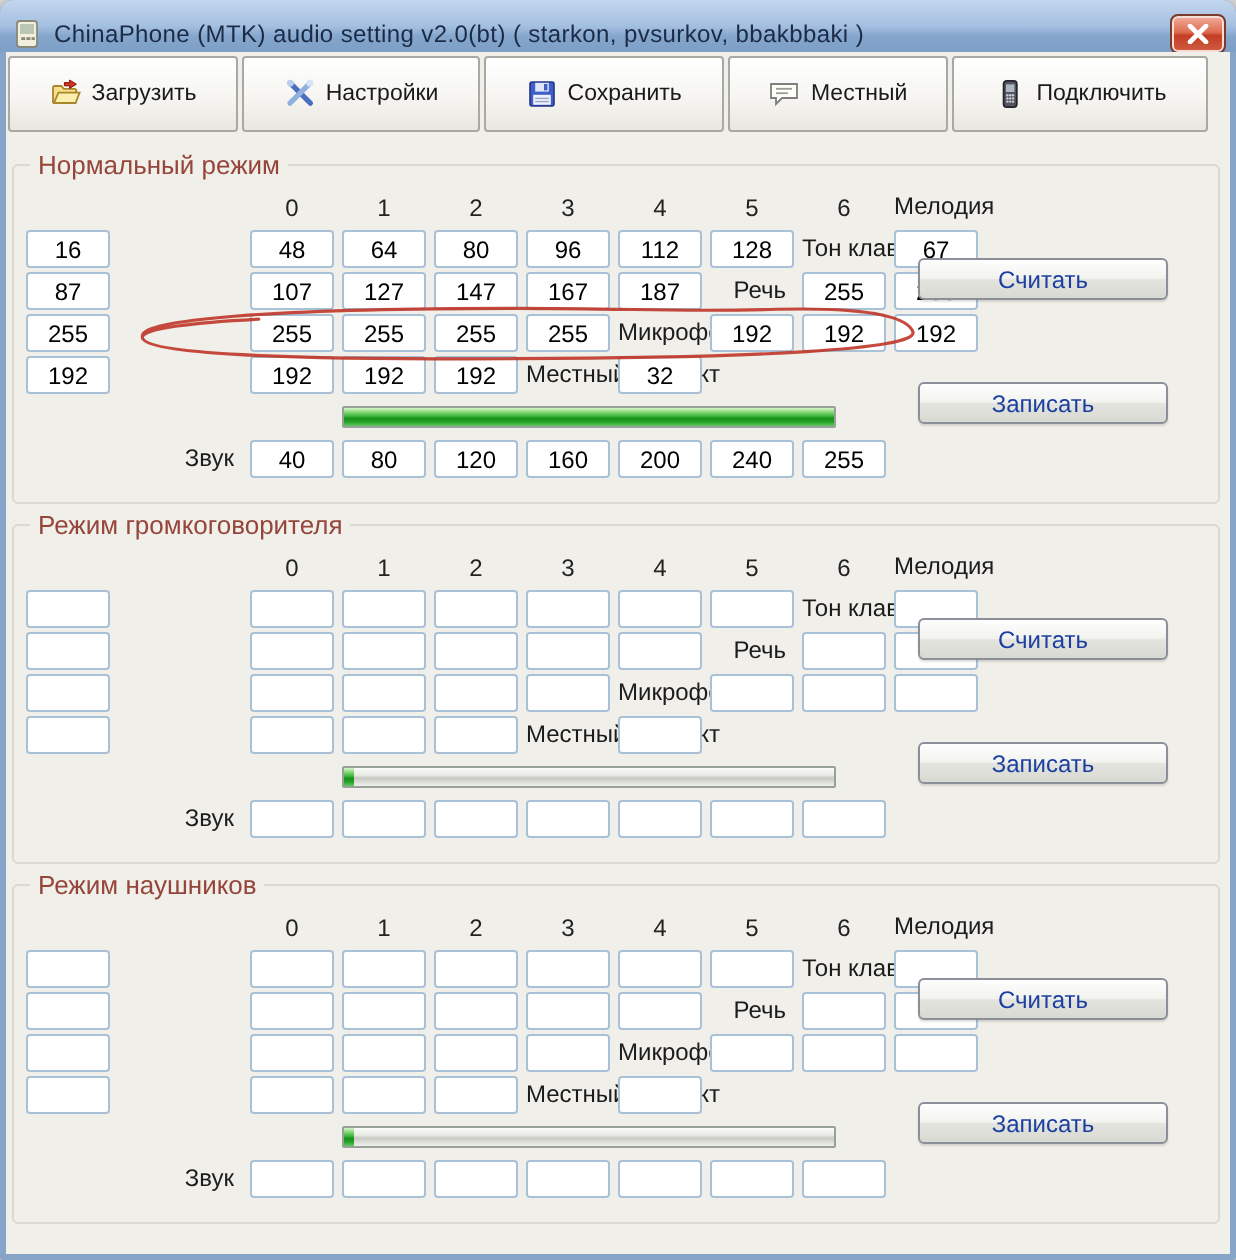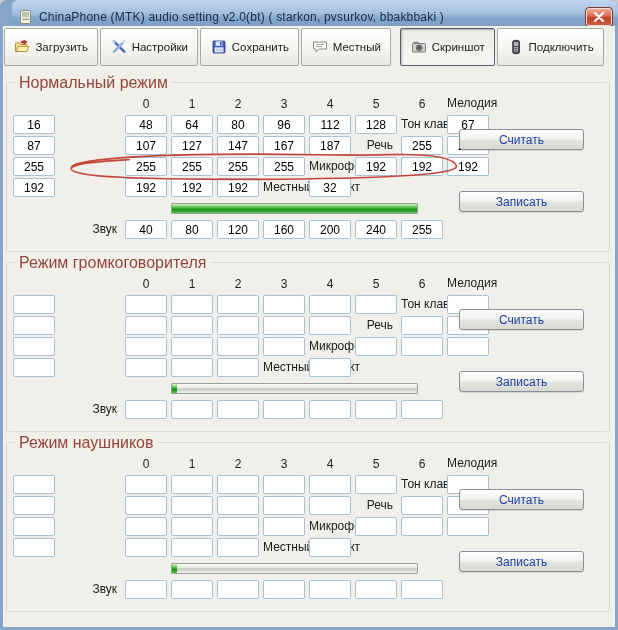--- a/index.html
+++ b/index.html
@@ -11,21 +11,20 @@
     border-radius:7px 7px 2px 2px;
     background:#87A5C9;
     box-shadow:0 2px 6px rgba(0,0,0,.4);
   }
   
   .titlebar {
     position:relative; height:34px; border-radius:6px 6px 0 0;
     background:linear-gradient(180deg,#c3d6ee 0%,#a3bfe0 40%,#84a6cc 55%,#7d9fc6 80%,#9ab7da 100%);
     display:flex; align-items:center; padding:0 6px;
     border-bottom:1px solid #6d8cb0;
-    margin-left:12px;
   }
   .app-icon { width:16px; height:16px; margin-right:5px; display:inline-flex; }
   .title-text {
     font-size:12px; color:#1b2b45; white-space:nowrap; overflow:hidden;
     letter-spacing:.2px; flex:1;
   }
   .close-btn {
     width:26px; height:18px; border-radius:3px; cursor:default;
     background:linear-gradient(180deg,#f0a894 0%,#dd6a50 45%,#c33d24 55%,#cf5a40 100%);
     border:1px solid #f4ded6; outline:1px solid #7c3a2a;
@@ -54,21 +53,21 @@
   .tb-icon { width:16px; height:16px; display:inline-flex; flex:0 0 16px; }
   
   .section {
     position:relative; width:604px; height:170px;
     margin:10px 3px 0 3px;
     border:1px solid #dbd9d1; border-radius:3px;
   }
   .section:first-of-type { margin-top:16px; }
   .section-title {
     position:absolute; top:-8px; left:8px; padding:0 4px;
-    background:#f0efea; font-size:16px; color:var(--group-label-color,#96453a);
+    background:#f0efea; font-size:13px; color:var(--group-label-color,#96453a);
     line-height:15px; white-space:nowrap;
   }
   .grid {
     position:absolute; left:6px; top:10px;
     display:grid; grid-template-columns:108px repeat(7,42px);
     grid-template-rows:20px repeat(6,19px);
     column-gap:4px; row-gap:2px; align-items:center;
   }
   .corner {}
   .col-header { height:20px; line-height:22px; text-align:center; font-size:12px; color:#222; }
@@ -167,32 +166,20 @@
   </button>
         <button class="tb-btn">
     <span class="tb-icon">
             <svg viewBox="0 0 16 16" width="16" height="16">
               <path d="M1.5 3 h13 v7 h-7.5 l-3 3 v-3 h-2.5 z" fill="#fffef4" stroke="#7e7e7e" stroke-width="0.9"></path>
               <line x1="4" y1="5.4" x2="12" y2="5.4" stroke="#9a9a9a" stroke-width="0.9"></line>
               <line x1="4" y1="7.6" x2="10" y2="7.6" stroke="#9a9a9a" stroke-width="0.9"></line>
             </svg>
           </span>
     <span class="tb-label">Местный</span>
-  </button>
-        <button class="tb-btn pressed gap-before">
-    <span class="tb-icon">
-            <svg viewBox="0 0 16 16" width="16" height="16">
-              <rect x="3" y="3" width="4" height="2.4" fill="#b0b0b0" stroke="#707070" stroke-width="0.7"></rect>
-              <rect x="1.5" y="4.5" width="13" height="8.5" rx="1" fill="#d0d0ce" stroke="#707070" stroke-width="0.9"></rect>
-              <circle cx="8.2" cy="8.8" r="2.9" fill="#909090" stroke="#4e4e4e" stroke-width="0.9"></circle>
-              <circle cx="8.2" cy="8.8" r="1.4" fill="#3c3c3c"></circle>
-              <rect x="11.6" y="5.6" width="1.8" height="1.2" fill="#f2f2f2"></rect>
-            </svg>
-          </span>
-    <span class="tb-label">Скриншот</span>
   </button>
         <button class="tb-btn">
     <span class="tb-icon">
             <svg viewBox="0 0 16 16" width="16" height="16">
               <rect x="4.8" y="1.4" width="6.6" height="13.2" rx="1.6" fill="#565660" stroke="#24242c" stroke-width="0.9"></rect>
               <rect x="6" y="3.2" width="4.2" height="3.8" fill="#aeb8c4"></rect>
               <g fill="#c8ccd4">
                 <circle cx="6.7" cy="8.6" r="0.6"></circle>
                 <circle cx="8.1" cy="8.6" r="0.6"></circle>
                 <circle cx="9.5" cy="8.6" r="0.6"></circle>

